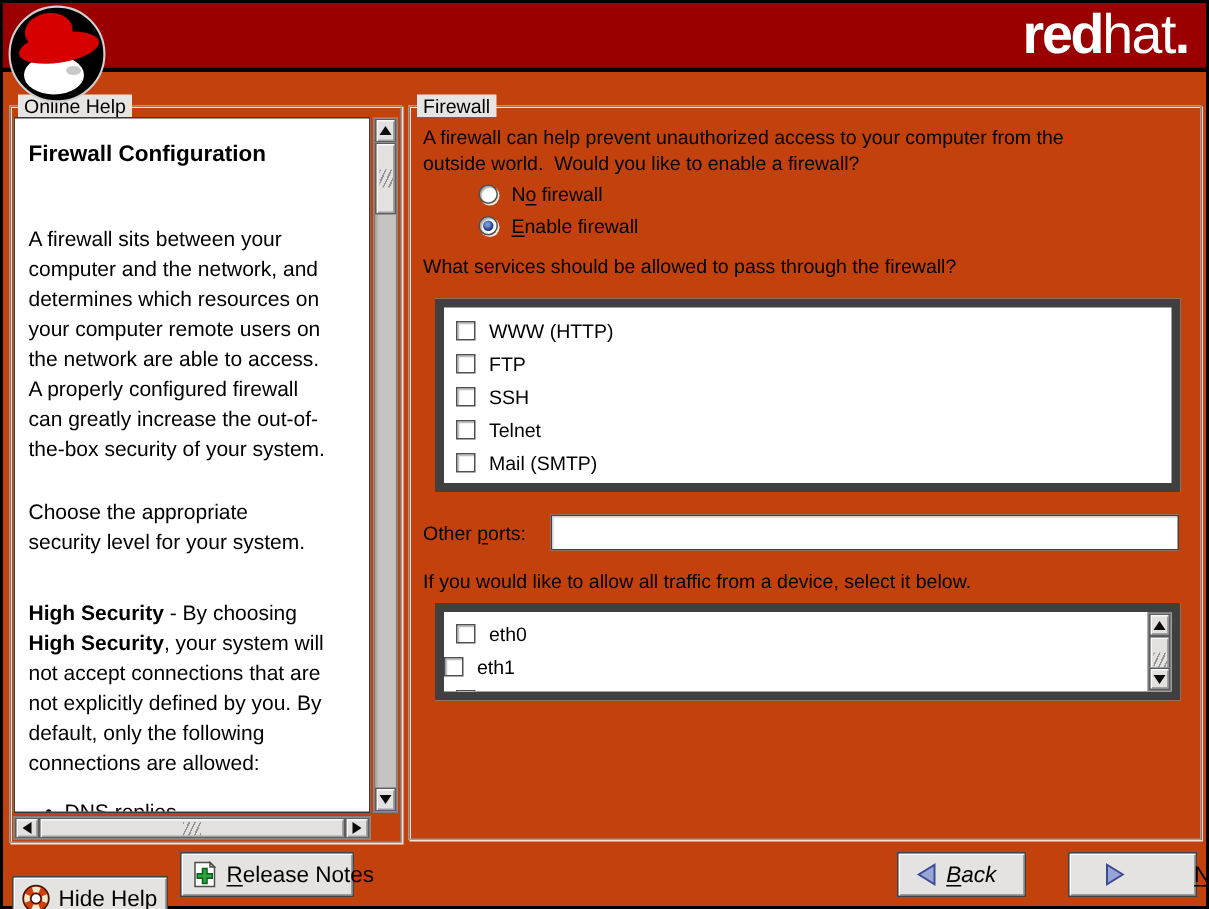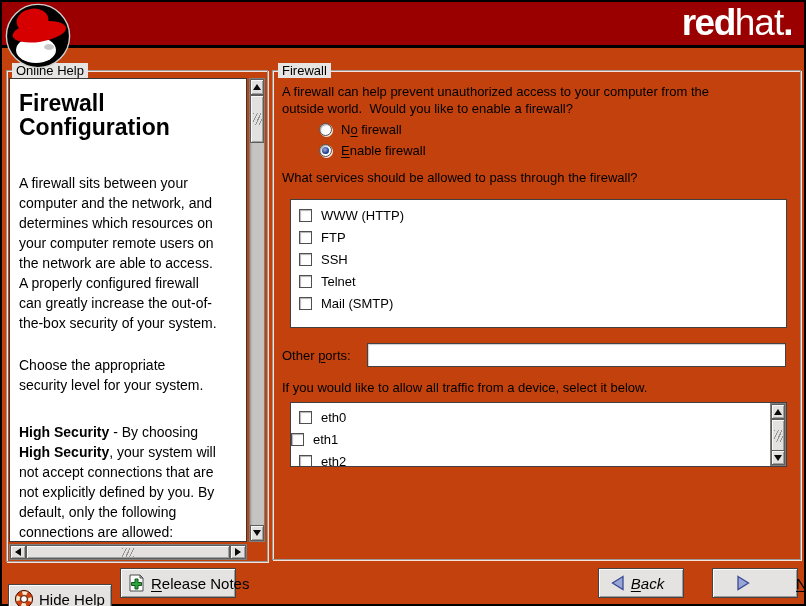--- a/index.html
+++ b/index.html
@@ -14,21 +14,21 @@
   .brand .b{font-weight:bold;letter-spacing:-1.5px;}
   .brand .l{font-weight:normal;letter-spacing:-1px;}
   .tm{left:60px;top:34px;color:#2a0000;font-size:7px;}
   
   .frame{border:1px solid #9a9a9a;box-shadow:inset 1px 1px 0 rgba(255,255,255,.85),1px 1px 0 rgba(255,255,255,.85);}
   .frame-label{font-size:13px;background:#e6e5e4;padding:0 4px;z-index:3;}
   
   .viewport{left:9px;top:78px;width:238px;height:464px;background:#fff;
     border:1px solid #383838;box-sizing:border-box;overflow:hidden;}
   .help-inner{padding:12px 0 0 9px;}
-  .help-title{font-weight:bold;font-size:23px;line-height:24px;margin:0;}
+  .help-title{font-weight:bold;font-size:15px;line-height:24px;margin:0;}
   .help-p{font-size:14px;line-height:20px;white-space:pre;margin:0;}
   .mt34{margin-top:34px;}.mt22{margin-top:22px;}.mt27{margin-top:27px;}.mt13{margin-top:13px;}
   .hline{font-size:14px;line-height:20px;white-space:pre;}
   .bold{font-weight:bold;}
   .bullet-row{padding-left:11px;}
   .bullet-glyph{display:inline-block;width:13px;}
   
   .trough{background:#c6c4c2;border:1px solid #7e7e7e;box-sizing:border-box;box-shadow:inset 1px 1px 2px rgba(0,0,0,.25);}
   .sb-el{position:absolute;background:#e2e1e0;border:1px solid #5d5d5d;box-sizing:border-box;
     box-shadow:inset 1px 1px 0 #f8f8f8,inset -1px -1px 0 #a1a1a1;display:flex;align-items:center;justify-content:center;}
@@ -43,21 +43,21 @@
   .pre{white-space:pre;line-height:17px;}
   .radio-row,.chk-row{display:flex;align-items:center;}
   .radio{position:relative;width:13px;height:13px;border-radius:50%;background:#fdfdfd;border:1px solid #4f4f4f;
     box-sizing:border-box;box-shadow:inset 1px 1px 1px rgba(0,0,0,.35),1px 1px 0 rgba(255,255,255,.9);flex:none;}
   .radio.sel::after{content:"";position:absolute;left:2px;top:2px;right:2px;bottom:2px;border-radius:50%;
     background:radial-gradient(circle at 42% 38%,#7d93cc 0 18%,#1e3f8f 60%,#142d66 100%);}
   .checkbox{width:13px;height:13px;background:#fff;border:1px solid #4f4f4f;box-sizing:border-box;
     box-shadow:inset 1px 1px 1px rgba(0,0,0,.3),1px 1px 0 rgba(255,255,255,.9);flex:none;}
   .row-label{margin-left:9px;font-size:13px;white-space:nowrap;}
   .u{text-decoration:underline;text-underline-offset:2px;}
-  .listbox{background:#fff;border:1px solid #404040;box-sizing:border-box;overflow:hidden;}
+  .listbox{background:#fff;border:6px solid #404040;box-sizing:border-box;overflow:hidden;}
   .entry{background:#fff;border:1px solid #424242;box-sizing:border-box;font-size:13px;padding:0 4px;
     box-shadow:inset 1px 1px 1px rgba(0,0,0,.2);outline:none;}
   
   .btn{display:flex;align-items:center;background:#e4e3e2;border:1px solid #444;box-sizing:border-box;
     box-shadow:inset 1px 1px 0 #fdfdfd,inset -1px -1px 0 #9c9c9c;font-size:15px;cursor:default;white-space:nowrap;}
   .btn .ic{flex:none;display:flex;align-items:center;justify-content:center;}
   .btn .lbl{margin-left:5px;}
   .navbtn .lbl{flex:1;text-align:center;margin:0 4px 0 0;}
 </style>
 </head>

